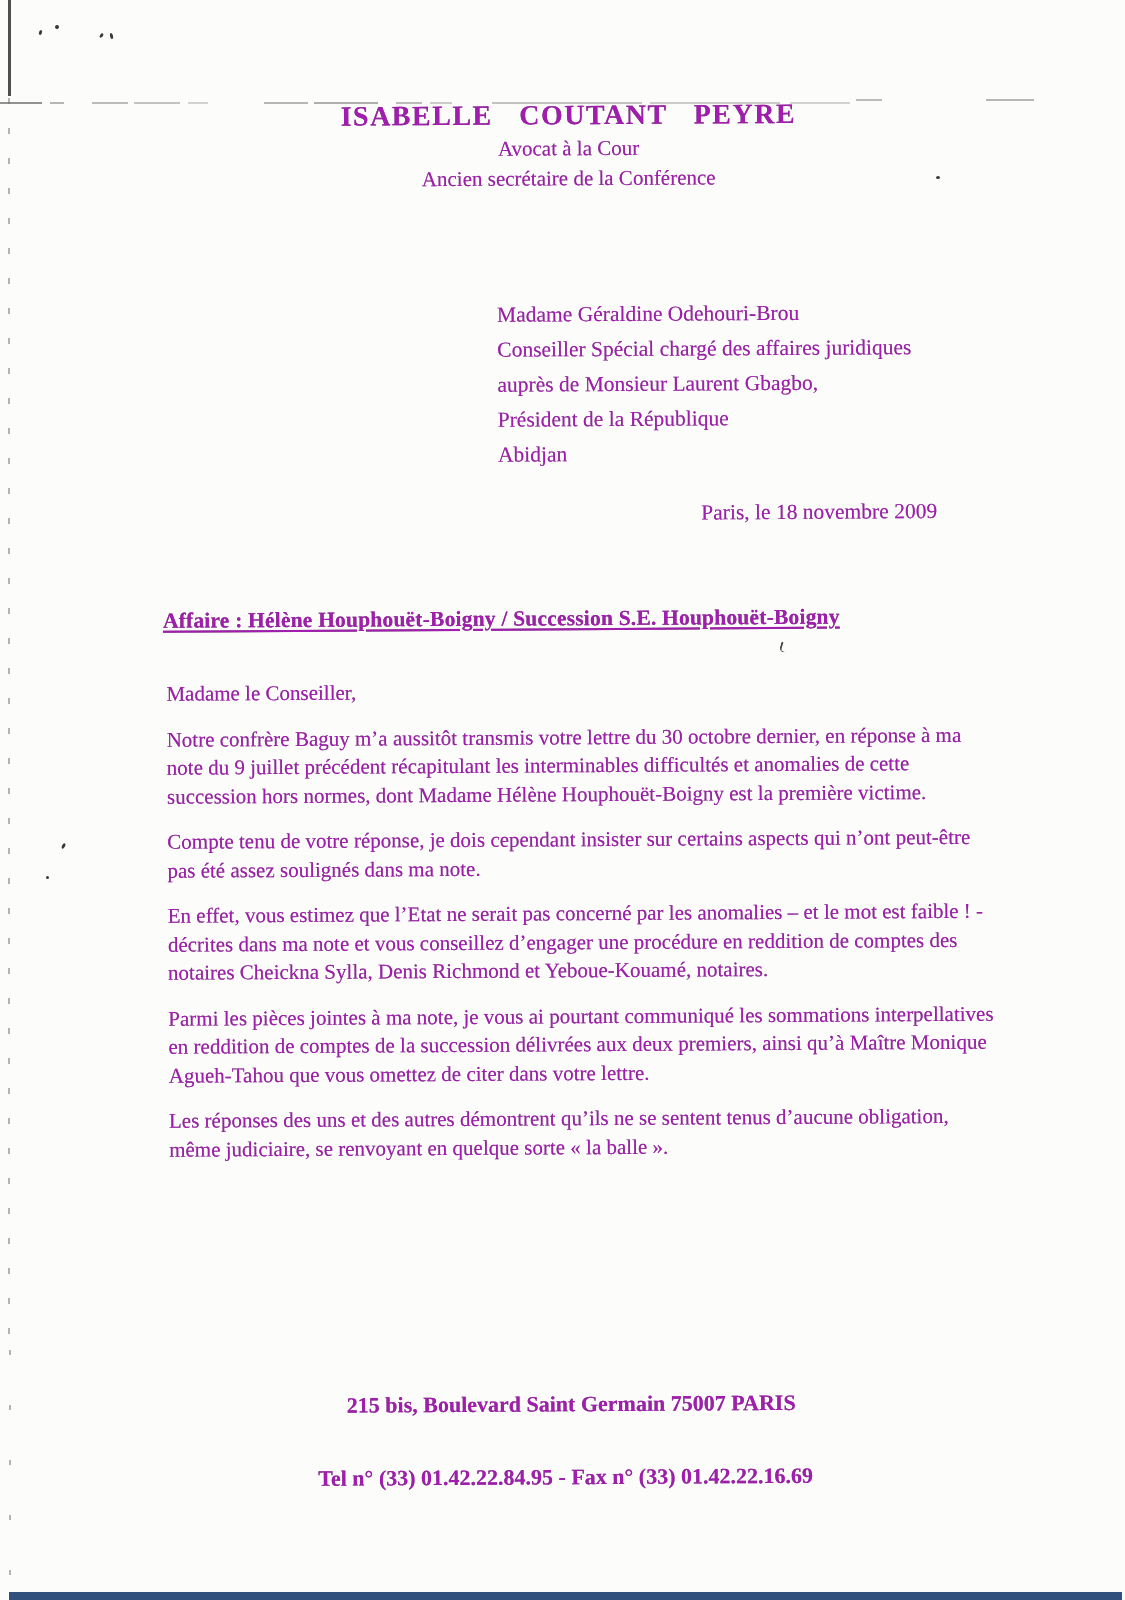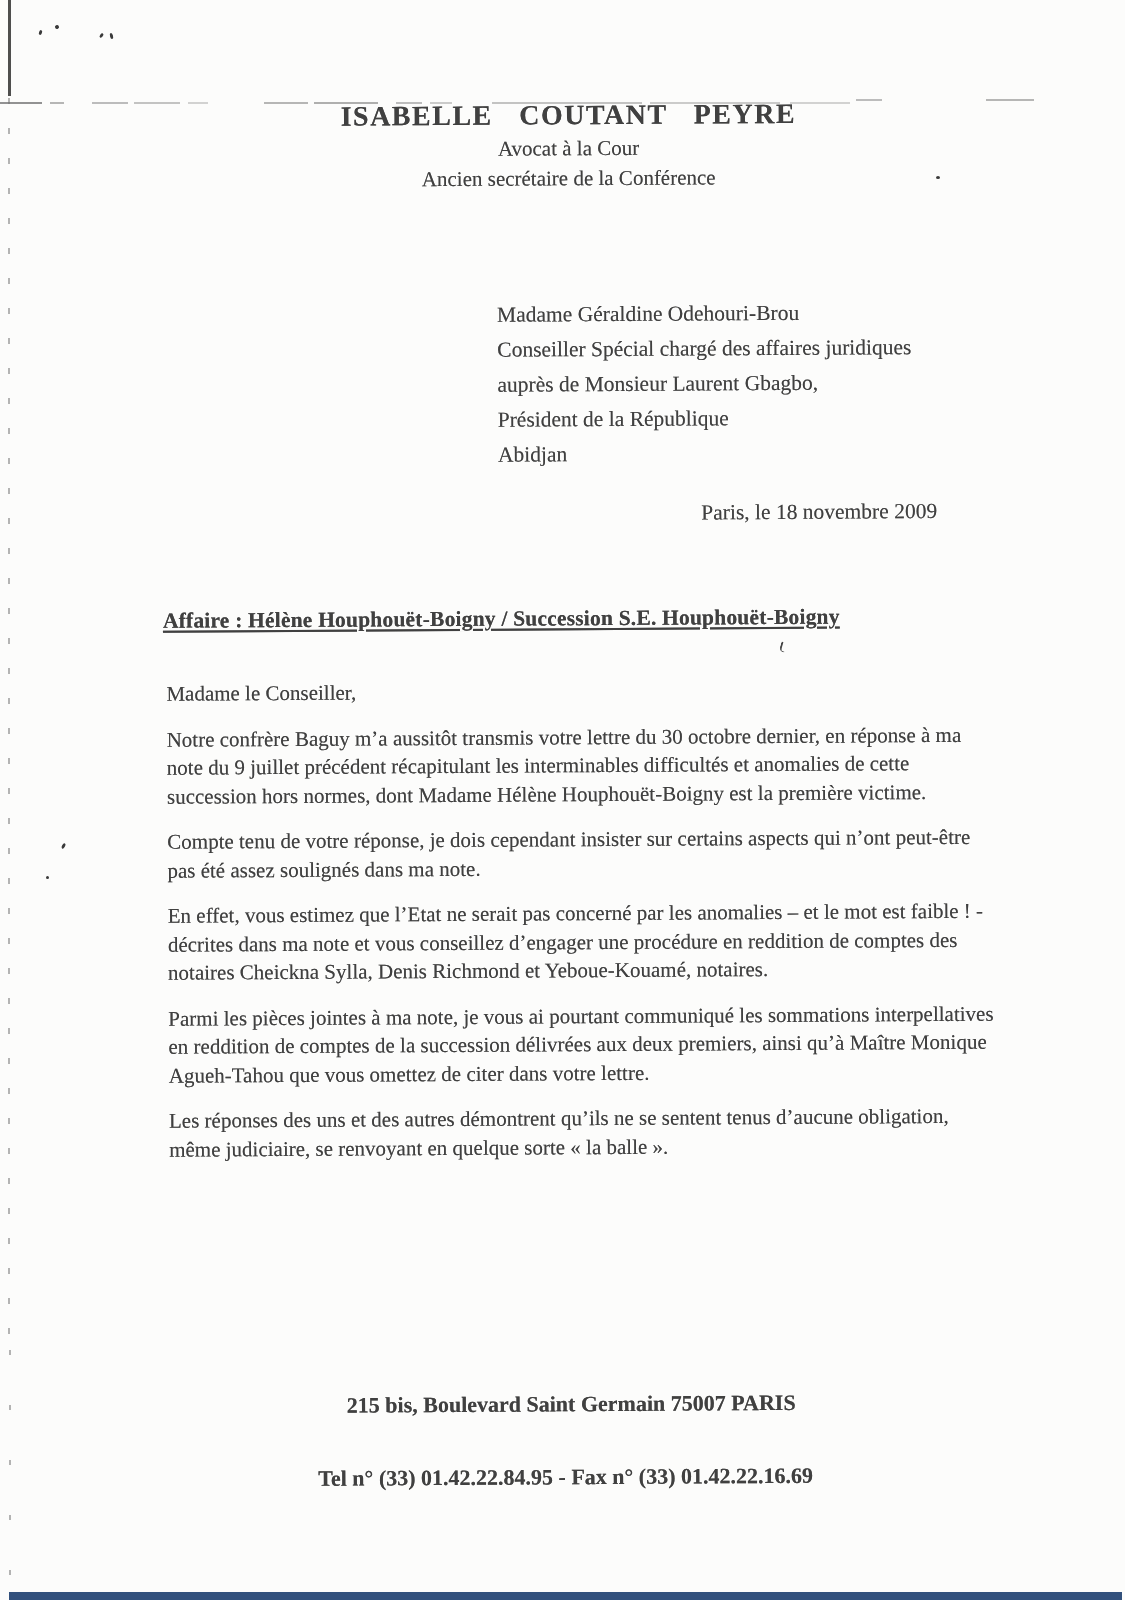--- a/index.html
+++ b/index.html
@@ -3,21 +3,21 @@
 <meta charset="utf-8">
 <style>
   html,body{margin:0;padding:0;background:#e8e8e8;}
   .page{
     position:relative;
     width:1125px;height:1600px;
     margin:0 auto;
     background:#fcfcfb;
     overflow:hidden;
     font-family:"Liberation Serif","DejaVu Serif",serif;
-    color:#404040;
+    color:#a21caf;
   }
   .content{
     position:absolute;inset:0;
     transform:rotate(-0.35deg);
     transform-origin:40% 50%;
   }
   
   .letterhead{position:absolute;top:100px;left:0;right:0;text-align:center;transform:translateX(10px);}
   .lh-name{
     font-size:28px;font-weight:bold;letter-spacing:1.5px;word-spacing:18px;

